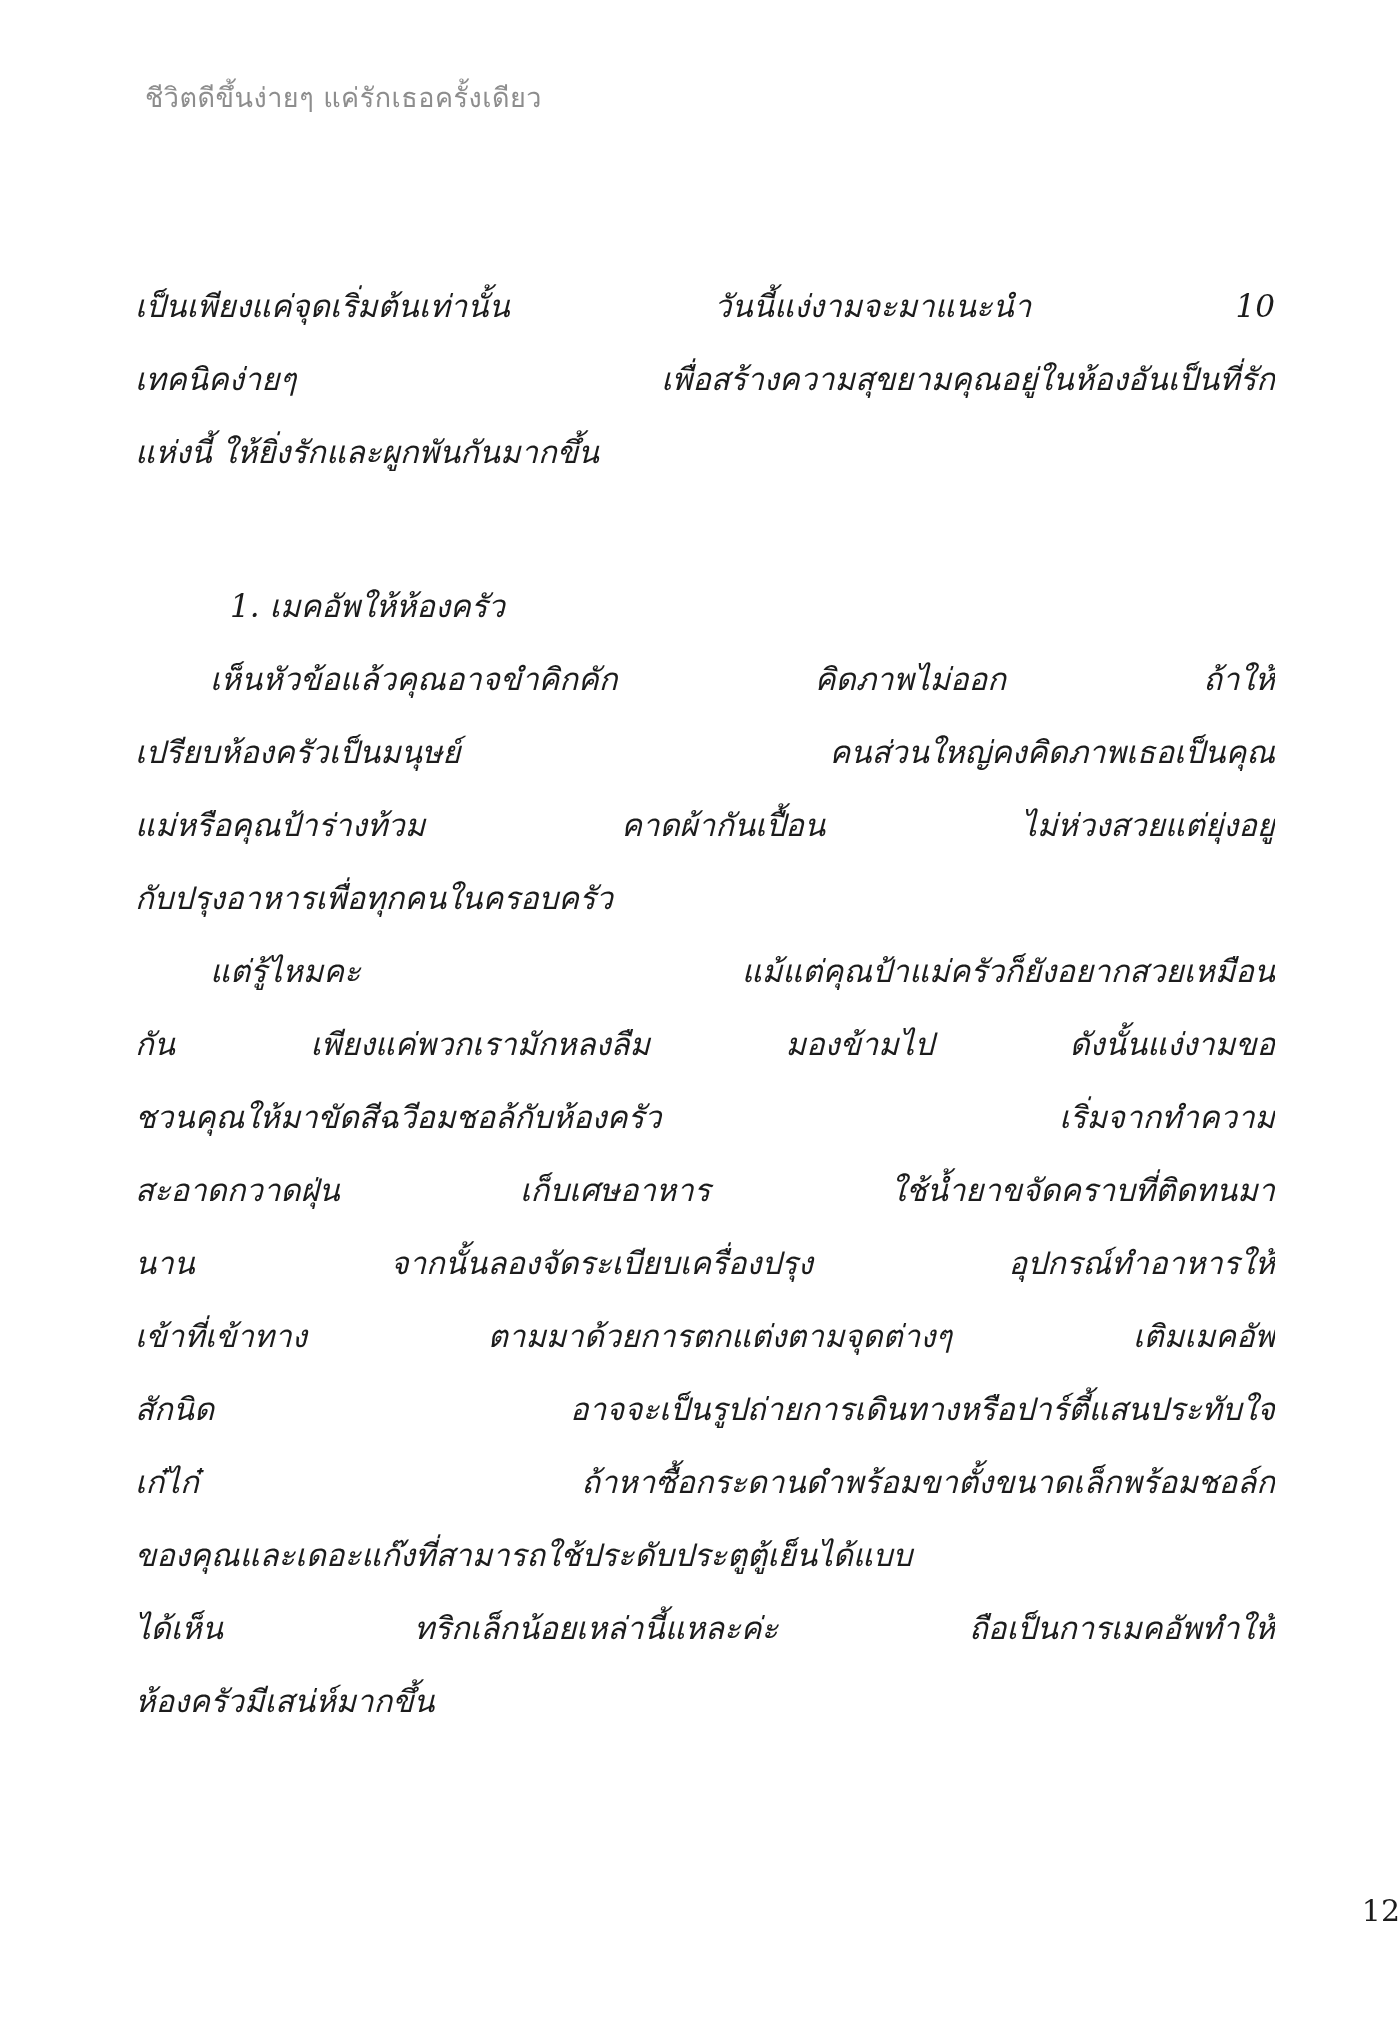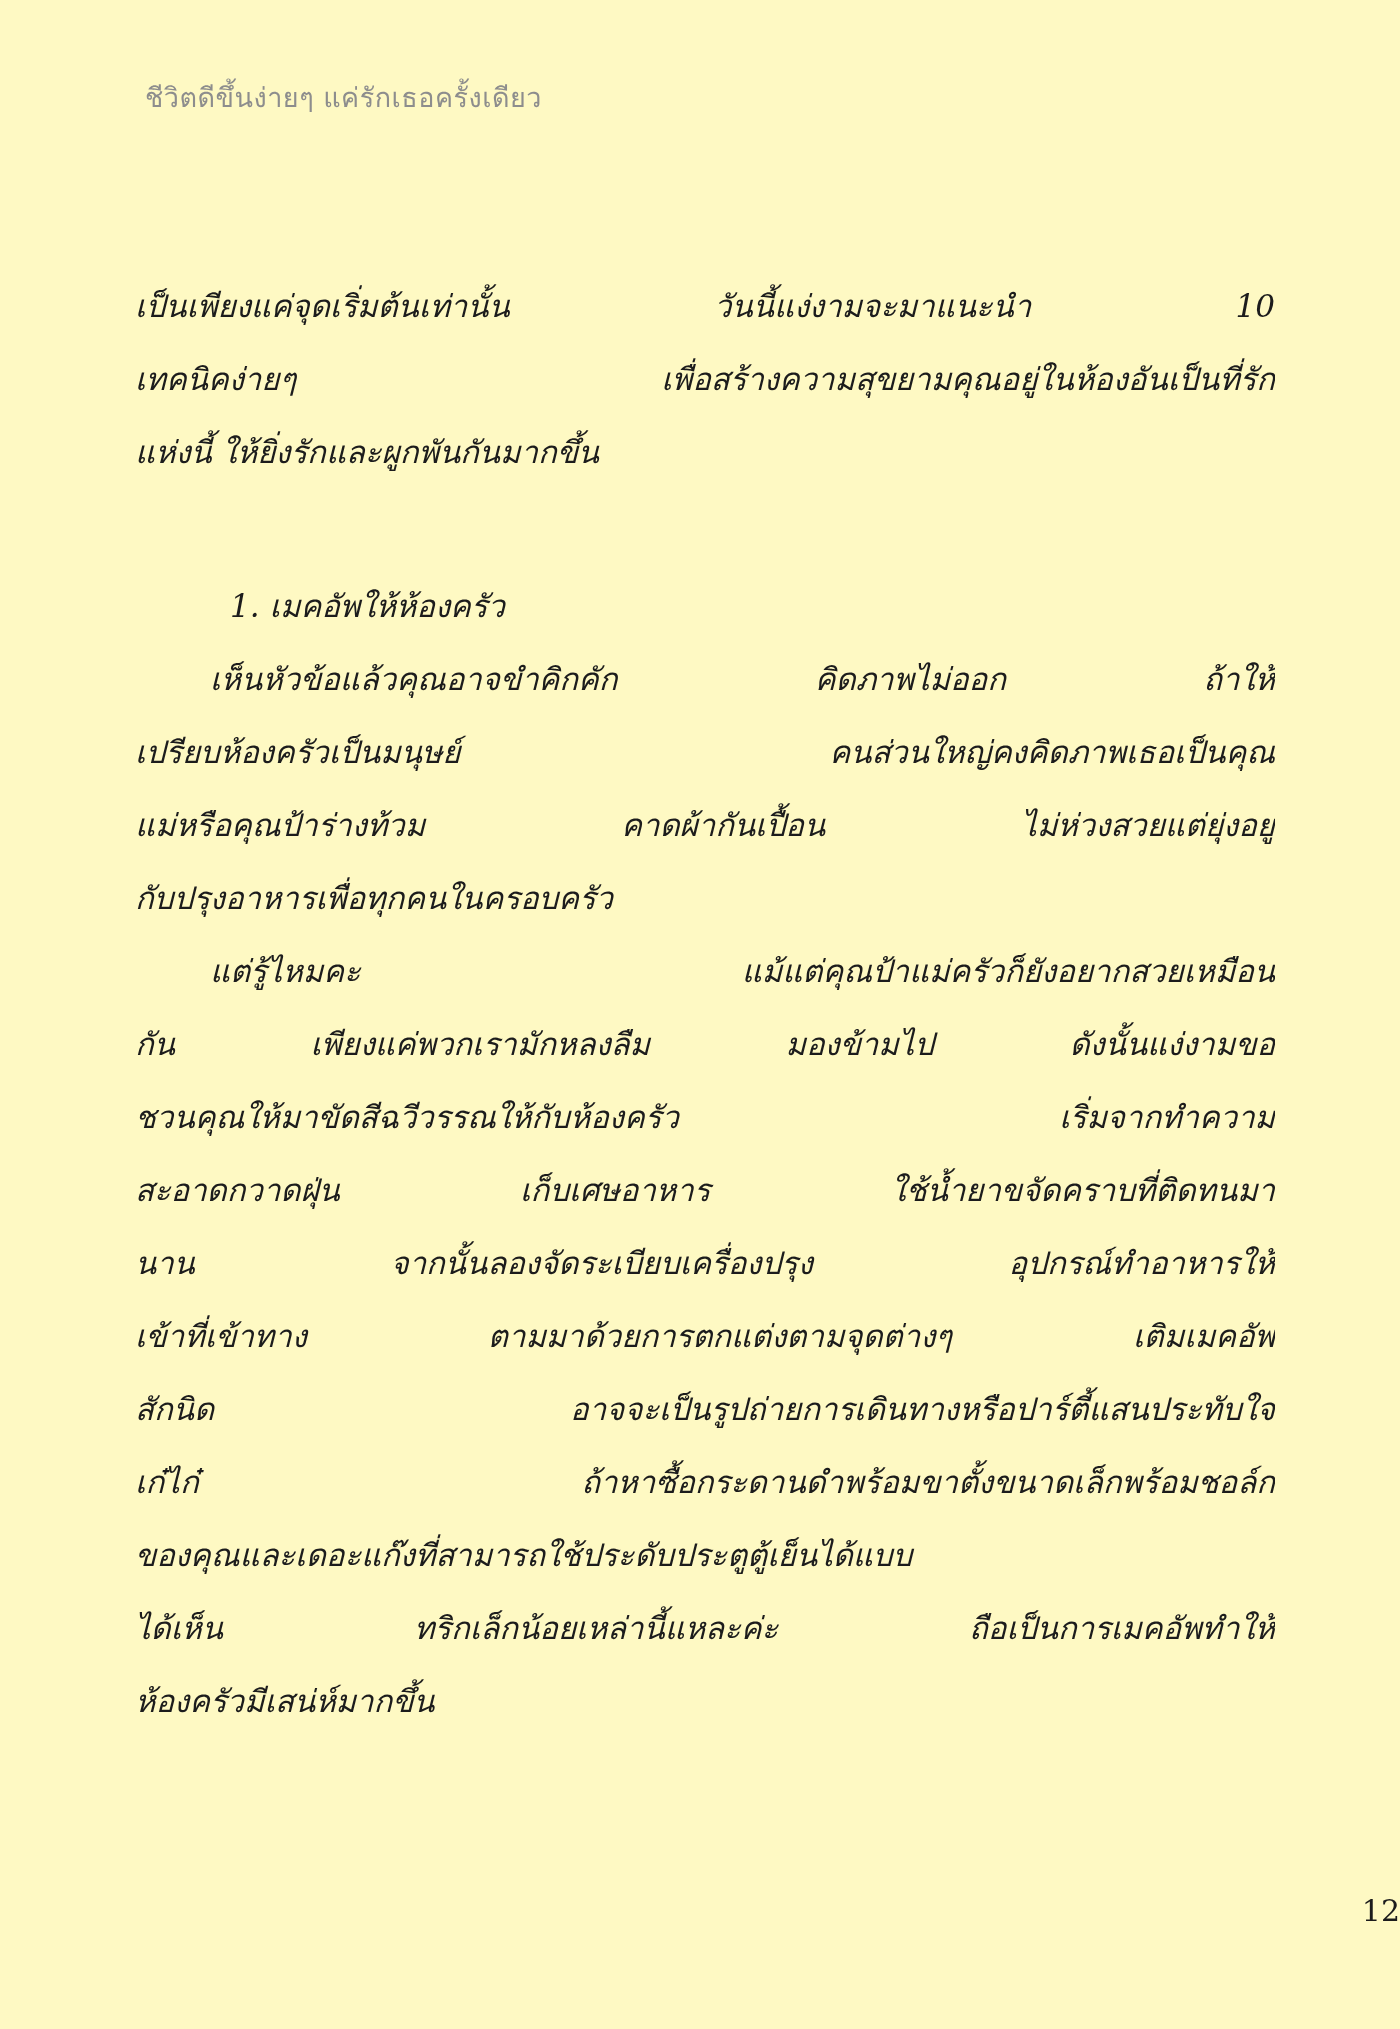--- a/index.html
+++ b/index.html
@@ -1,20 +1,20 @@
 <!DOCTYPE html>
 <html><head>
 <meta charset="utf-8">
 <style>
   html,body { margin:0; padding:0; background:#e8e8e8; }
   .page {
     position:relative;
     width:1400px; height:2029px;
     margin:0 auto;
-    background:#fef9c3;
+    background:#ffffff;
     font-family:"DejaVu Serif","Liberation Serif",serif;
     overflow:hidden;
   }
   .running-head {
     position:absolute;
     top:76px; left:145px;
     font-size:27px;
     letter-spacing:0.5px;
     color:#8d8d8d;
     white-space:nowrap;
@@ -78,21 +78,21 @@
     <div>
       <div class="line fill indent">เห็นหัวข้อแล้วคุณอาจขำคิกคัก คิดภาพไม่ออก ถ้าให้</div>
       <div class="line fill">เปรียบห้องครัวเป็นมนุษย์ คนส่วนใหญ่คงคิดภาพเธอเป็นคุณ</div>
       <div class="line fill">แม่หรือคุณป้าร่างท้วม คาดผ้ากันเปื้อน ไม่ห่วงสวยแต่ยุ่งอยู่</div>
       <div class="line short">กับปรุงอาหารเพื่อทุกคนในครอบครัว</div>
     </div>
 
     <div>
       <div class="line fill indent">แต่รู้ไหมคะ แม้แต่คุณป้าแม่ครัวก็ยังอยากสวยเหมือน</div>
       <div class="line fill">กัน เพียงแค่พวกเรามักหลงลืม มองข้ามไป ดังนั้นแง่งามขอ</div>
-      <div class="line fill">ชวนคุณให้มาขัดสีฉวีวรรณให้กับห้องครัว เริ่มจากทำความ</div>
+      <div class="line fill">ชวนคุณให้มาขัดสีฉวีอมชอล้กับห้องครัว เริ่มจากทำความ</div>
       <div class="line fill">สะอาดกวาดฝุ่น เก็บเศษอาหาร ใช้น้ำยาขจัดคราบที่ติดทนมา</div>
       <div class="line fill">นาน จากนั้นลองจัดระเบียบเครื่องปรุง อุปกรณ์ทำอาหารให้</div>
       <div class="line fill">เข้าที่เข้าทาง ตามมาด้วยการตกแต่งตามจุดต่างๆ เติมเมคอัพ</div>
       <div class="line fill">สักนิด อาจจะเป็นรูปถ่ายการเดินทางหรือปาร์ตี้แสนประทับใจ</div>
       <div class="line fill">เก๋ไก๋ ถ้าหาซื้อกระดานดำพร้อมขาตั้งขนาดเล็กพร้อมชอล์ก</div>
       <div class="line fill">ของคุณและเดอะแก๊งที่สามารถใช้ประดับประตูตู้เย็นได้แบบ</div>
       <div class="line fill">ได้เห็น ทริกเล็กน้อยเหล่านี้แหละค่ะ ถือเป็นการเมคอัพทำให้</div>
       <div class="line short">ห้องครัวมีเสน่ห์มากขึ้น</div>
     </div>
 

